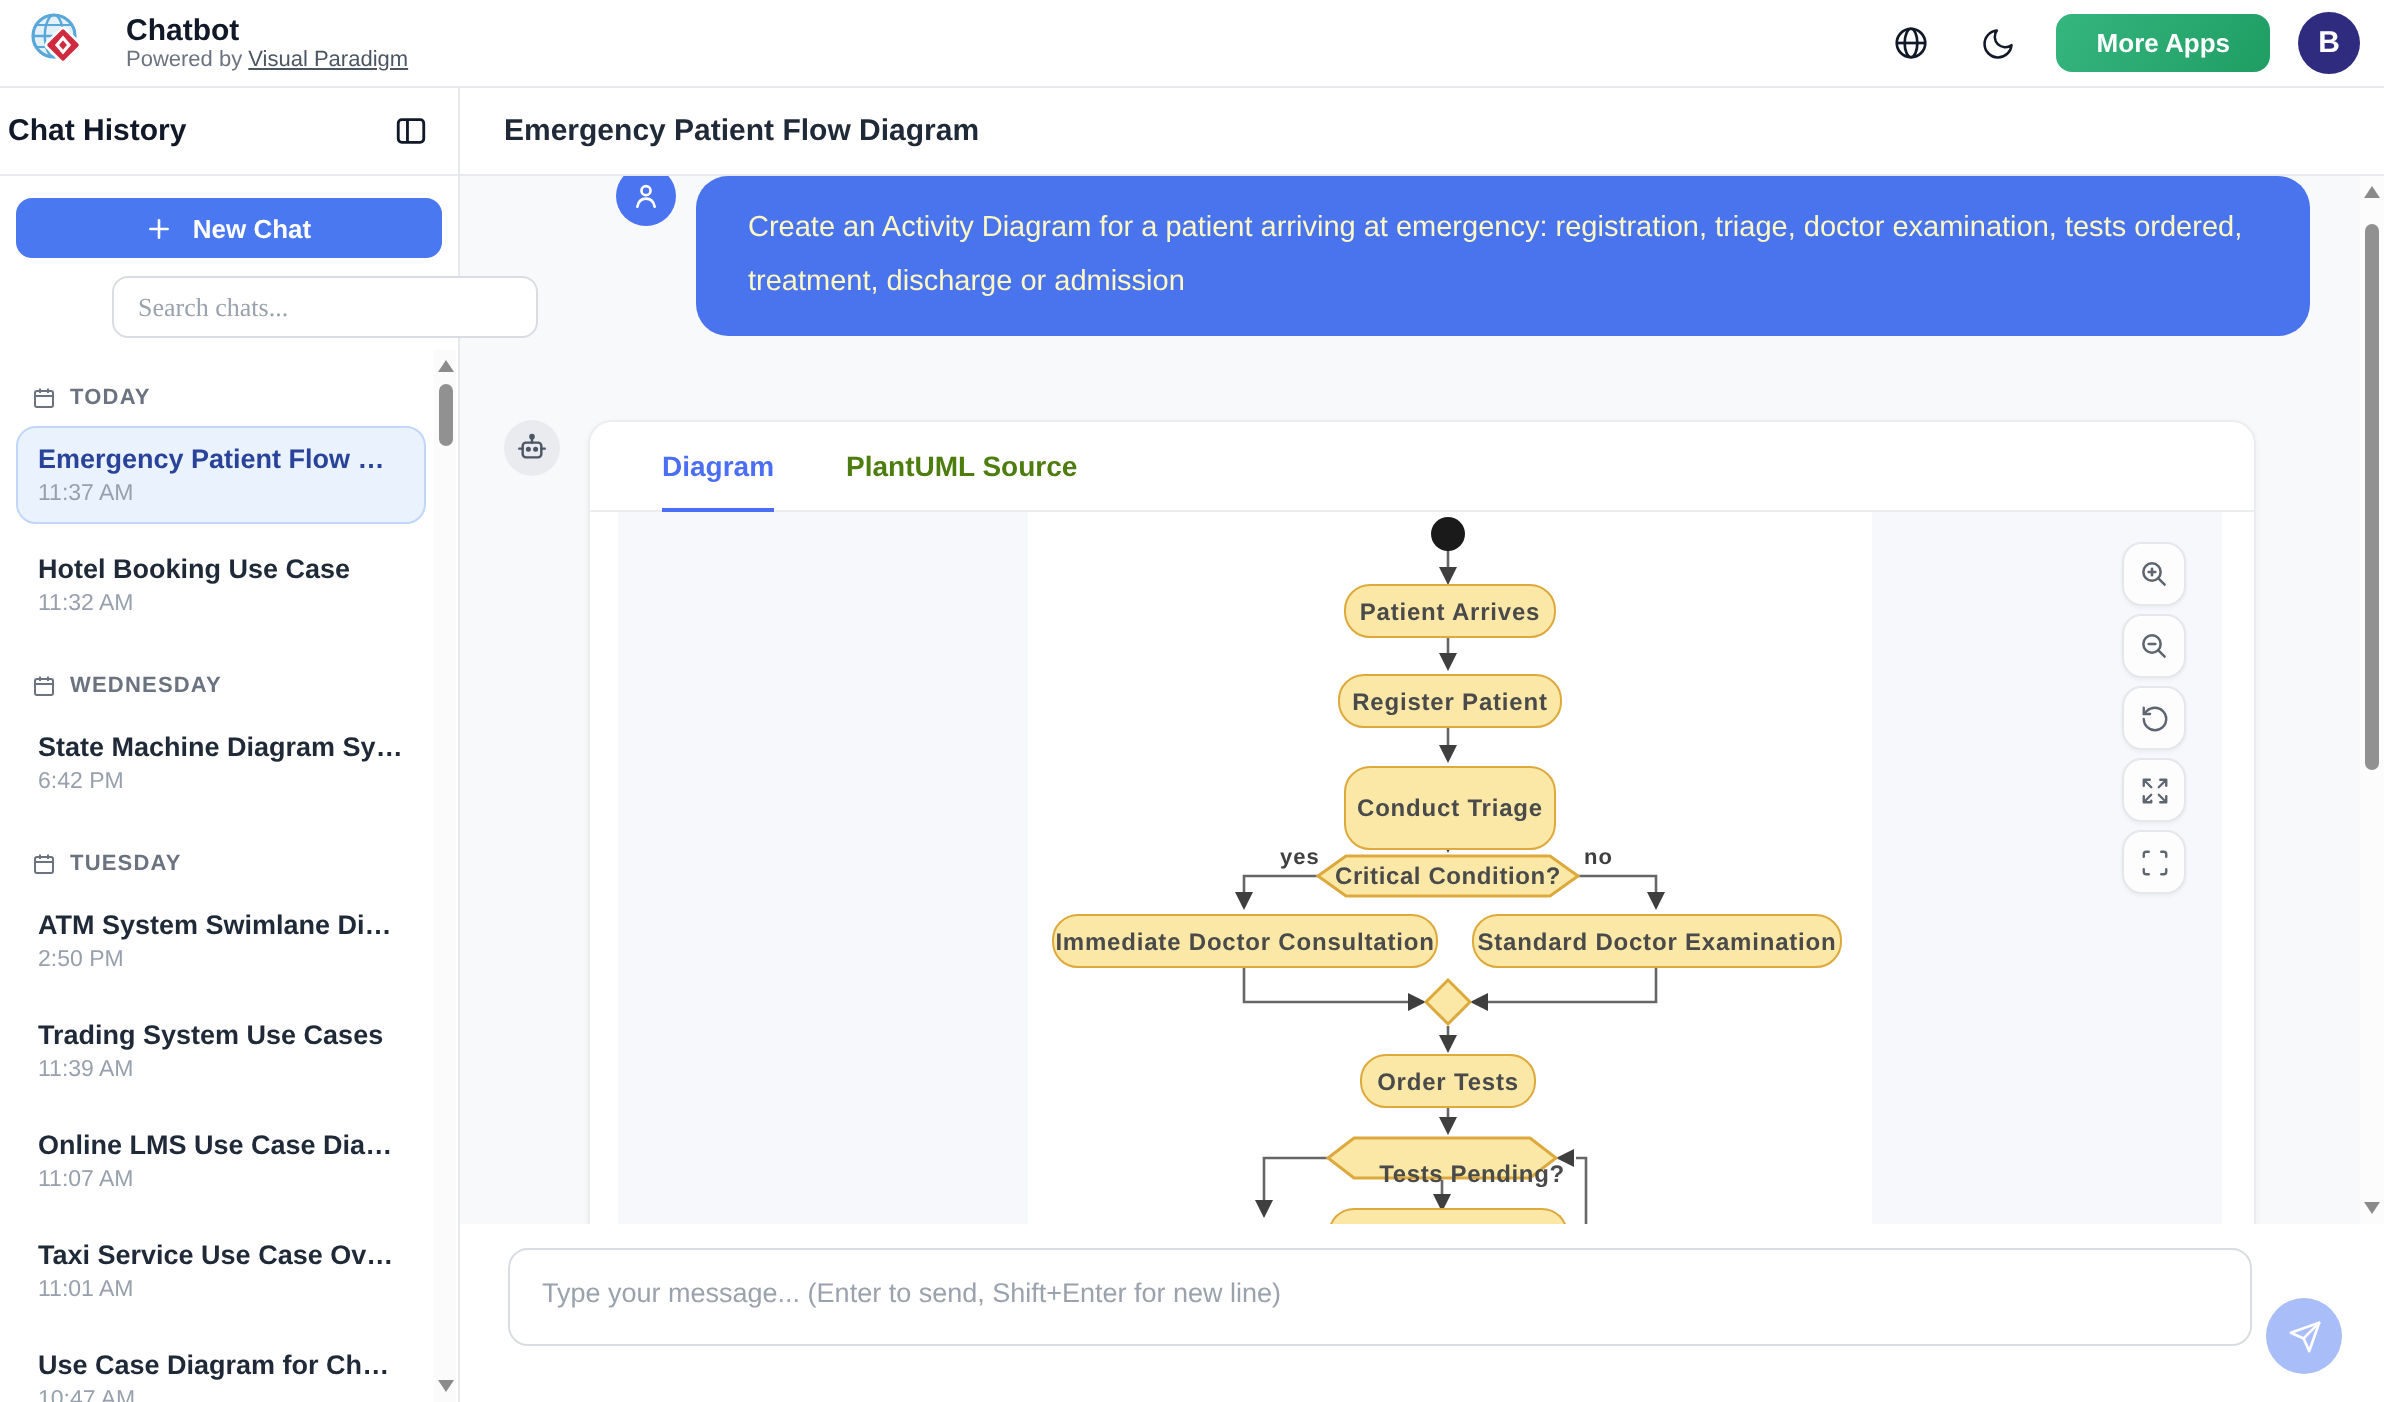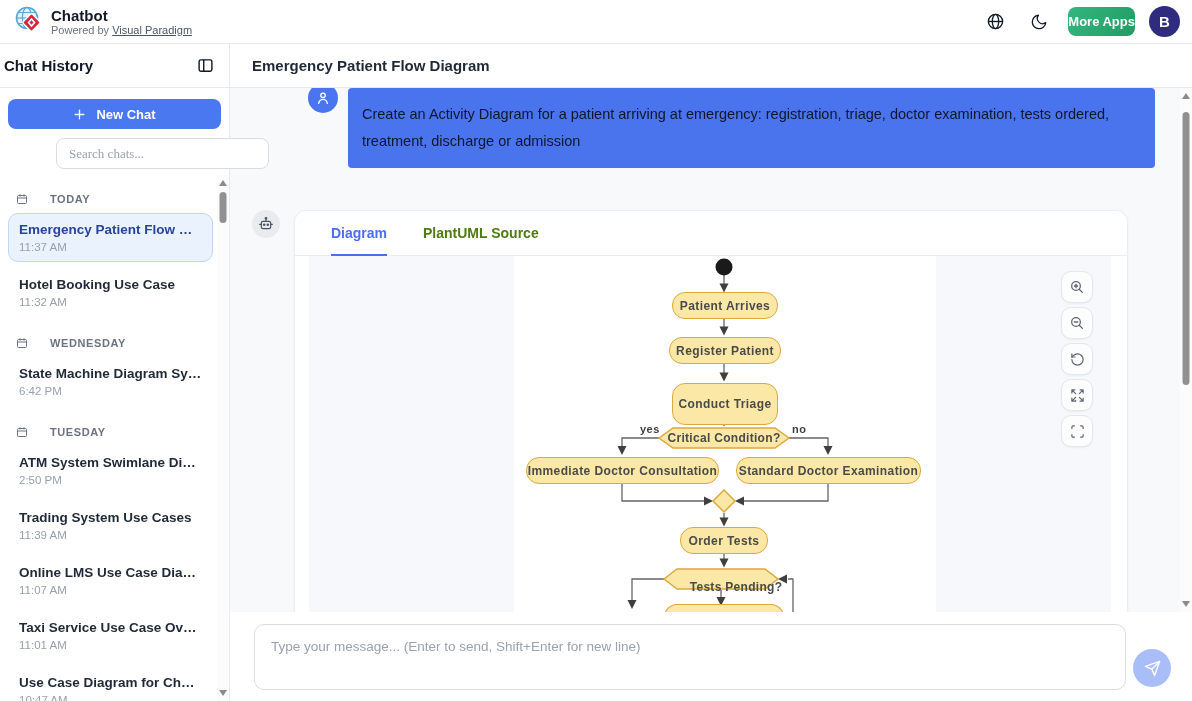--- a/index.html
+++ b/index.html
@@ -3,49 +3,49 @@
 <meta charset="utf-8">
 <style>
   * { margin:0; padding:0; box-sizing:border-box; }
   html,body { width:1192px; height:701px; overflow:hidden; background:#fff;
     font-family:"Liberation Sans", sans-serif; }
 
   
   .topbar { position:absolute; left:0; top:0; width:1192px; height:44px; background:#fff;
     border-bottom:1px solid #e6e8eb; display:flex; align-items:center; justify-content:space-between;
     padding:0 12px 0 14px; z-index:30; }
-  .brand { display:flex; align-items:center; gap:8px; }
+  .brand { display:flex; align-items:center; gap:20px; }
   .brand-title { font-size:15px; font-weight:700; color:#111827; line-height:17px; }
   .brand-sub { font-size:11px; color:#6b7280; line-height:13px; }
   .brand-sub a { color:#4b5563; text-decoration:underline; cursor:pointer; }
   .top-actions { display:flex; align-items:center; gap:14px; }
   .icon-btn { width:30px; height:30px; display:flex; align-items:center; justify-content:center;
     border:none; background:transparent; cursor:pointer; }
-  .more-apps { height:29px; padding:0 0; border:none; border-radius:8px; cursor:pointer;
+  .more-apps { height:29px; padding:0 20px; border:none; border-radius:8px; cursor:pointer;
     background:linear-gradient(120deg,#35b67f,#1f9d63); color:#fff; font-size:13px; font-weight:700;
     font-family:inherit; }
   .avatar-b { width:31px; height:31px; border-radius:50%; background:#2f2b7e; color:#fff;
     font-size:15px; font-weight:700; display:flex; align-items:center; justify-content:center; cursor:pointer; }
 
   
   .sidebar { position:absolute; left:0; top:44px; width:230px; height:657px; background:#fff;
     border-right:1px solid #e7e9ec; z-index:20; }
   .sb-head { height:44px; display:flex; align-items:center; justify-content:space-between;
     padding:0 12px 0 4px; border-bottom:1px solid #e9ebee; }
   .sb-title { font-size:15px; font-weight:700; color:#111827; }
   .sb-controls { padding:11px 8px 0 8px; }
   .new-chat { width:100%; height:30px; border:none; border-radius:8px; background:#4a78f0; color:#fff;
     font-size:13px; font-weight:700; font-family:inherit; cursor:pointer; display:flex; align-items:center;
     justify-content:center; gap:10px; }
   .search { margin-top:9px; width:100%; height:31px; border:1px solid #d9dde3; border-radius:8px;
     padding:0 12px; font-size:13px; font-family:Liberation Serif, serif; color:#1f2937; outline:none;margin-left:48px; }
   .search::placeholder { color:#9aa3ad; }
   .chat-list { position:absolute; left:0; top:131px; bottom:0; right:0; overflow:hidden;
     padding:10px 16px 0 8px; }
-  .sec-head { display:flex; align-items:center; gap:22px; padding:8px 0 8px 8px; }
+  .sec-head { display:flex; align-items:center; gap:7px; padding:8px 0 8px 8px; }
   .sec-label { font-size:11px; font-weight:700; letter-spacing:.6px; color:#6b7280; }
   .item { padding:8px 10px; border:1px solid transparent; border-radius:10px; margin-bottom:6px; cursor:pointer; }
   .item .t { font-size:13.5px; font-weight:700; color:#1f2937; white-space:nowrap; overflow:hidden;
     text-overflow:ellipsis; }
   .item .time { font-size:11.5px; color:#97a0ac; margin-top:4px; }
   .item.sel { background:#eaf2fe; border-color:#c2d6fa; }
   .item.sel .t { color:#29439a; }
 
   
   .sb-scroll { position:absolute; right:1px; top:131px; bottom:0; width:11px; background:#fbfbfc; }
@@ -60,22 +60,22 @@
   
   .main { position:absolute; left:230px; top:44px; width:962px; height:657px; }
   .main-head { height:44px; background:#fff; border-bottom:1px solid #e8eaed; display:flex;
     align-items:center; padding-left:22px; position:relative; z-index:5; }
   .main-title { font-size:15px; font-weight:700; color:#1f2937; }
   .chat-area { position:absolute; left:0; top:44px; width:962px; height:524px; background:#f8f9fa;
     overflow:hidden; }
 
   .user-avatar { position:absolute; left:78px; top:-5px; width:30px; height:30px; border-radius:50%;
     background:#4b74f0; display:flex; align-items:center; justify-content:center; }
-  .bubble { position:absolute; left:118px; top:0; width:807px; background:#4a74ee; color:#0f172a;
-    border-radius:4px; padding:13px 14px; font-size:14.5px; line-height:27px; }
+  .bubble { position:absolute; left:118px; top:0; width:807px; background:#4a74ee; color:#fef9c3;
+    border-radius:16px; padding:13px 26px; font-size:14.5px; line-height:27px; }
 
   .bot-avatar { position:absolute; left:22px; top:122px; width:28px; height:28px; border-radius:50%;
     background:#e9ebef; display:flex; align-items:center; justify-content:center; }
   .card { position:absolute; left:64px; top:122px; width:834px; height:560px; background:#fff;
     border:1px solid #ebedf0; border-radius:12px; box-shadow:0 1px 3px rgba(20,30,50,.05); }
   .tabs { height:45px; border-bottom:1px solid #ecedef; display:flex; gap:36px; padding-left:36px; }
   .tab { display:flex; align-items:center; font-size:14px; font-weight:600; color:#4d7c0f;
     cursor:pointer; border-bottom:2px solid transparent; margin-bottom:-1px; }
   .tab.active { color:#4c6ef5; border-bottom-color:#4c6ef5; }
   .viewport { position:absolute; left:14px; top:45px; width:802px; height:514px; background:#f7f8fb;
@@ -91,21 +91,21 @@
   .partial-node { position:absolute; left:150px; top:348px; width:120px; height:22px;
     background:#fbe8a6; border:1.5px solid #dda83c; border-radius:13px 13px 0 0; border-bottom:none; }
 
   .controls { position:absolute; right:18px; top:15px; display:flex; flex-direction:column; gap:4px; }
   .ctrl { width:32px; height:32px; border-radius:10px; background:#fdfdfe; border:1px solid #e4e7ec;
     box-shadow:0 1px 2px rgba(0,0,0,.05); display:flex; align-items:center; justify-content:center;
     cursor:pointer; }
 
   
   .composer { position:absolute; left:0; top:568px; width:962px; height:89px; background:#fff; }
-  .input-box { position:absolute; left:24px; top:12px; width:872px; height:66px;
+  .input-box { position:absolute; left:24px; top:12px; width:872px; height:49px;
     border:1px solid #d9dde3; border-radius:10px; background:#fff; }
   .input-box textarea { width:100%; height:100%; border:none; outline:none; resize:none;
     background:transparent; border-radius:10px; padding:14px 16px 0; font-size:13.5px;
     font-family:inherit; color:#1f2937; }
   .input-box textarea::placeholder { color:#9aa2ad; }
   .send-btn { position:absolute; left:903px; top:37px; width:38px; height:38px; border-radius:50%;
     border:none; background:#a9bdf9; display:flex; align-items:center; justify-content:center; cursor:pointer; }
 </style>
 </head>
 <body>

